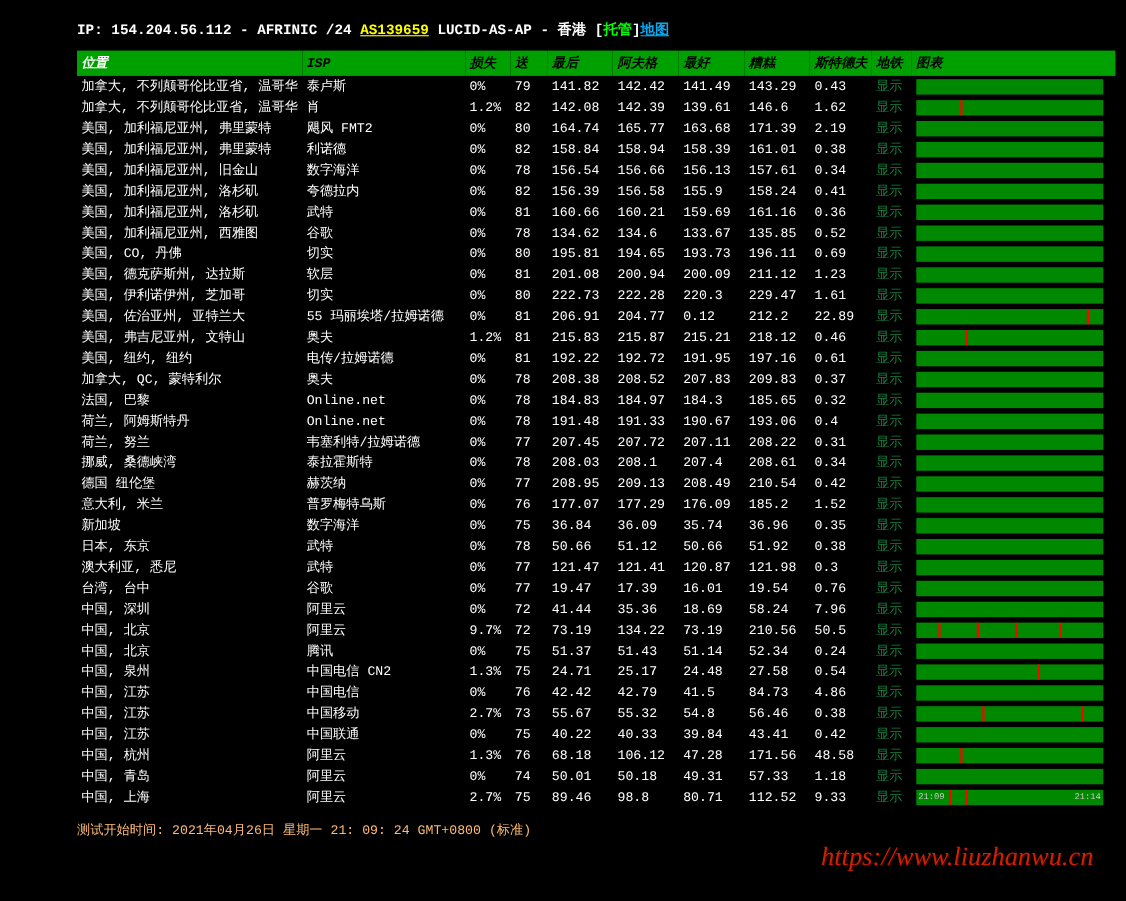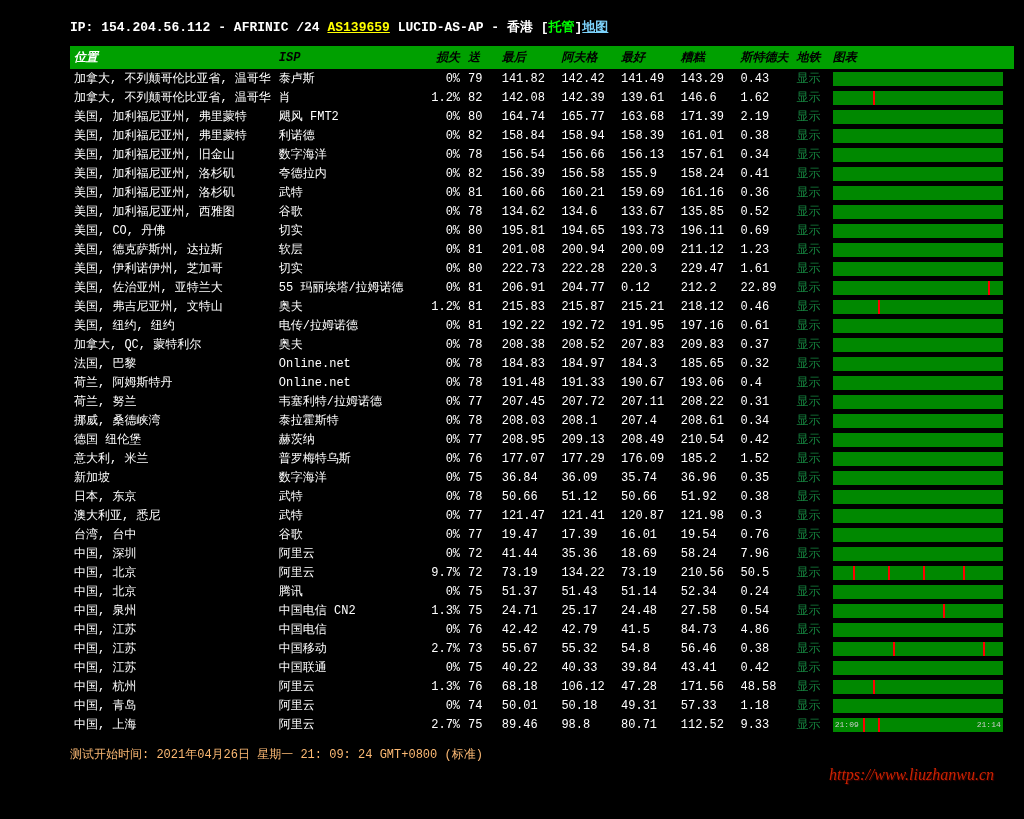--- a/index.html
+++ b/index.html
@@ -18,21 +18,21 @@
     box-sizing: border-box;
     width: 1024px;
   }
   .header-line {
     font-family: "Courier New", monospace;
     font-weight: bold;
     margin-bottom: 10px;
     font-size: 13px;
   }
   .header-line a.asn { color: #ffff00; text-decoration: underline; }
-  .header-line a.link { color: #7dd3fc; font-weight: bold; text-decoration: underline;}
+  .header-line a.link { color: #0ea5e9; font-weight: bold; text-decoration: underline;}
   .header-line .bracket { color: #fff; }
   .header-line .host { color: #00ff00;}
   .table {
     width: 100%;
     border-collapse: collapse;
   }
   .thead {
     background: #00a000;
     color: #000;
     font-weight: bold;
@@ -41,21 +41,21 @@
   .row td {
     padding: 1.5px 4px;
     white-space: nowrap;
     font-family: "Courier New", monospace;
     font-size: 12px;
     line-height: 16px;
     color: #fff;
   }
   td.loc { width: 195px; min-width: 195px; color: #fff; }
   td.isp { width: 140px; min-width: 140px; }
-  td.loss { width: 35px; text-align: right; }
+  td.loss { width: 35px; text-align: left; }
   td.sent { width: 30px; text-align: left;}
   td.num { width: 55px; text-align: left;}
   td.std { width: 42px; text-align: left;}
   td.metro { color: #15803d; width: 30px; }
   td.chart { width: 180px; }
   .chartbar {
      background: #008800;
      height: 14px;
      position: relative;
      display:flex;
@@ -75,21 +75,21 @@
     position: relative;
   }
   .footer .controls { margin-bottom: 4px; color:#ddd;}
   .footer .controls input[type=checkbox]{ vertical-align: middle; margin:0 2px;}
   .footer .controls .yellow { color: #ffff00; text-decoration: underline;}
   .footer .note { position:absolute; right:20px; top:0; text-align:right; color:#aaa;}
   .footer .link-red {
      position:absolute; right:20px; top:20px;
      font-family: Georgia, "Times New Roman", serif;
      font-style: italic;
-     font-size: 16px;
+     font-size: 24px;
      color: #cc2200;
      text-shadow: 1px 1px 1px #400;
   }
   .footer .times { color: #fdba74; margin-top:2px;}
 </style>
 </head>
 <body>
 
 <div class="wrap">
 

